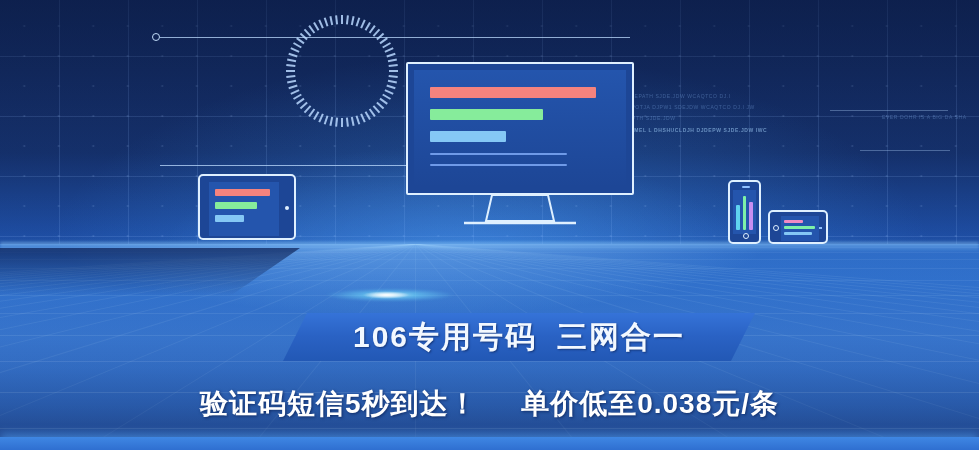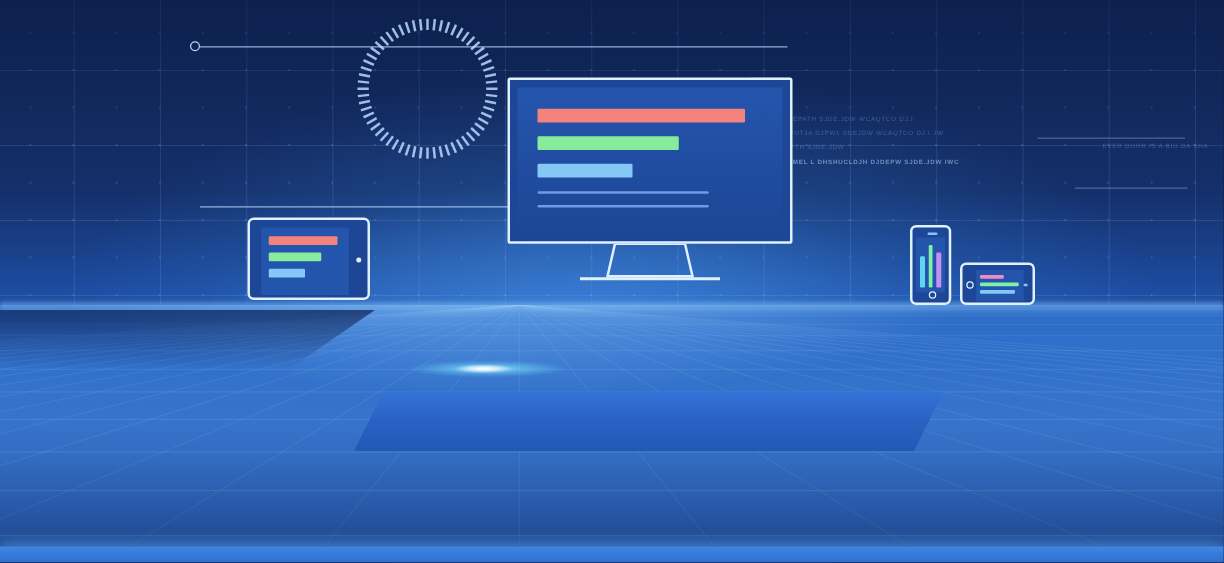--- a/index.html
+++ b/index.html
@@ -403,18 +403,25 @@
       <div class="ph-spk"></div>
     </div>
   </div>
 
   <div class="flare"></div>
   <div class="flare2"></div>
 
 
   <div id="subbanner">
     <div class="sb-text">
+      <span>106专用号码</span>
       <span class="sb-sep"></span>
+      <span>三网合一</span>
     </div>
   </div>
 
+  <div id="bottomline">
+    <span>验证码短信5秒到达！</span>
+    <span class="gap"></span>
+    <span>单价低至0.038元/条</span>
+  </div>
 
 </div>
 
 </body></html>

